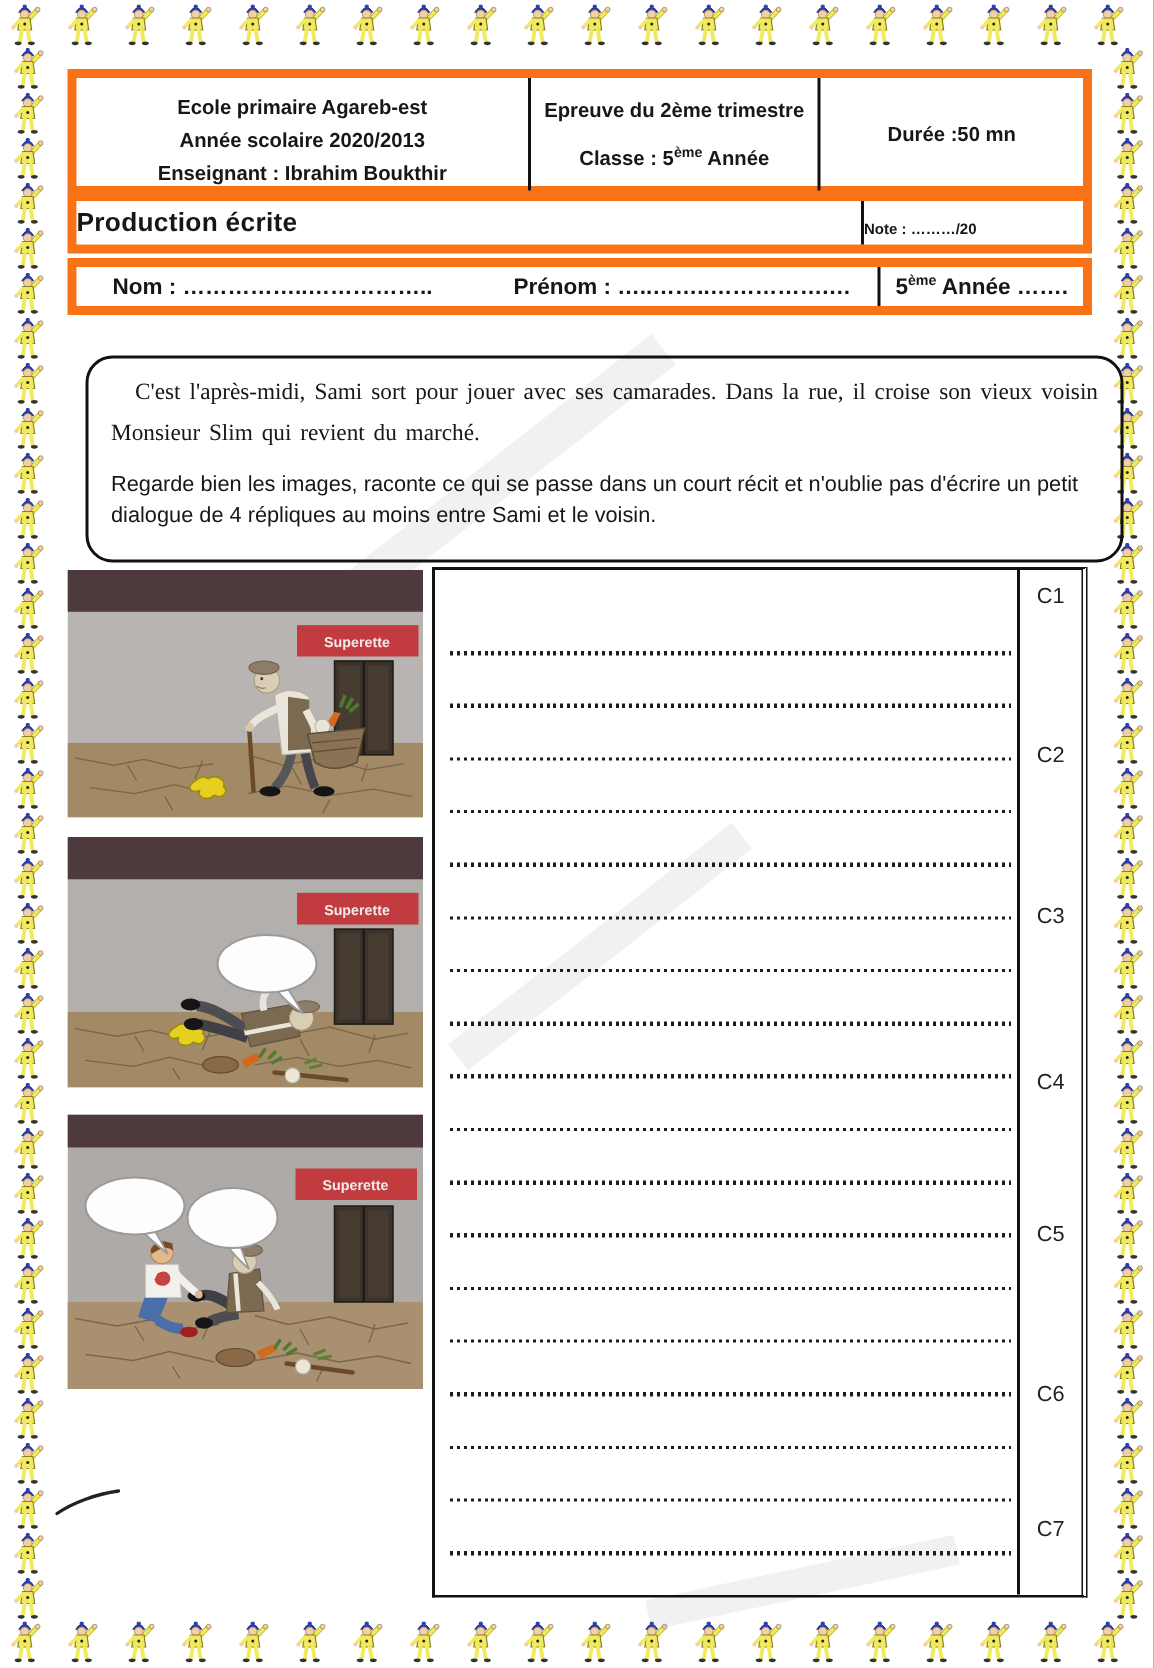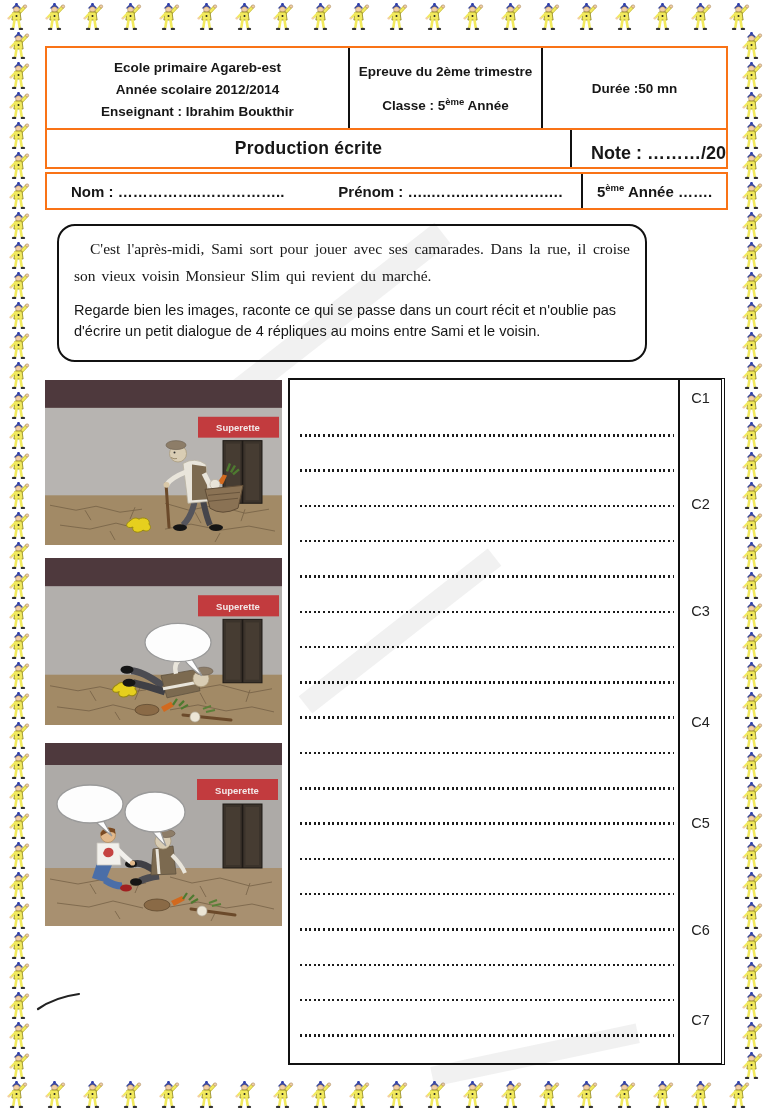--- a/index.html
+++ b/index.html
@@ -4,32 +4,32 @@
 <style>
   html,body{margin:0;padding:0;background:#888;}
   #page{
     position:relative;width:769px;height:1112px;background:#ffffff;
     font-family:"Liberation Sans","DejaVu Sans",sans-serif;color:#171717;
     overflow:hidden;margin:0 auto;
   }
   .abs{position:absolute;box-sizing:border-box;}
   .fig{position:absolute;width:25px;height:28px;}
   
-  .tbl{border:2px solid #f97316;background:#fff;}
+  .tbl{border:6px solid #f97316;background:#fff;}
   .cell{box-sizing:border-box;}
   #row1{display:grid;grid-template-columns:303px 193px 1fr;}
   #school-cell{border-right:2px solid #111;text-align:center;padding-top:9px;
     font-weight:bold;font-size:13.5px;line-height:22px;}
   #exam-cell{border-right:2px solid #111;display:flex;flex-direction:column;
     justify-content:space-around;align-items:center;font-weight:bold;font-size:13.5px;padding:6px 2px;}
   #duration-cell{display:flex;align-items:center;justify-content:center;font-weight:bold;font-size:13.5px;}
   #row2{display:grid;grid-template-columns:525px 1fr;}
-  #title-cell{border-right:2px solid #111;display:flex;align-items:center;justify-content:center;
+  #title-cell{border-right:2px solid #111;display:flex;align-items:center;
     font-weight:bold;font-size:17.5px;letter-spacing:.2px;}
-  #note-cell{display:flex;align-items:center;justify-content:flex-end;font-weight:bold;font-size:18px;margin-top:10px;}
+  #note-cell{display:flex;align-items:center;justify-content:flex-start;font-weight:bold;font-size:10px;margin-top:10px;}
   #row3{display:grid;grid-template-columns:536px 1fr;}
   #name-cell{border-right:2px solid #111;display:flex;align-items:center;gap:54px;
     padding-left:24px;font-weight:bold;font-size:15px;}
   #grade-cell{display:flex;align-items:center;justify-content:center;font-weight:bold;font-size:15px;}
   sup{font-size:9.5px;vertical-align:super;line-height:0;}
   
   #instr{border:2px solid #111;border-radius:18px;padding:9px 15px 6px 15px;}
   #instr .p1{font-family:"Liberation Serif","DejaVu Serif",serif;font-size:15.5px;
     line-height:27px;text-align:justify;text-indent:16px;margin:0;word-spacing:2px;}
   #instr .p2{font-size:14.5px;line-height:21px;margin:11px 0 0 0;}
@@ -401,21 +401,21 @@
       </svg>
     </div>
 
   <div class="abs wmark" style="left:210px;top:300px;width:260px;height:26px;transform:rotate(-38deg);"></div>
   <div class="abs wmark" style="left:280px;top:620px;width:240px;height:22px;transform:rotate(-38deg);"></div>
   <div class="abs wmark" style="left:430px;top:1045px;width:210px;height:20px;transform:rotate(-12deg);"></div>
 
   <div id="row1" class="abs tbl" style="left:45px;top:46px;width:683px;height:84px;">
     <div id="school-cell" class="cell">
       <div>Ecole primaire Agareb-est</div>
-      <div>Année scolaire 2012/2014</div>
+      <div>Année scolaire 2020/2013</div>
       <div>Enseignant : Ibrahim Boukthir</div>
     </div>
     <div id="exam-cell" class="cell">
       <div>Epreuve du 2ème  trimestre</div>
       <div>
         <span>Classe : 5</span><sup>ème</sup><span> Année</span>
       </div>
     </div>
     <div id="duration-cell" class="cell">
       <div>Durée :50 mn</div>
@@ -434,21 +434,21 @@
   <div id="row3" class="abs tbl" style="left:45px;top:172px;width:683px;height:38px;">
     <div id="name-cell" class="cell">
       <span>Nom : ……………..……………..</span>
       <span>Prénom : …..……..…………….…</span>
     </div>
     <div id="grade-cell" class="cell">
       <span><span>5</span><sup>ème</sup><span> Année …….</span></span>
     </div>
   </div>
 
-  <div id="instr" class="abs" style="left:57px;top:224px;width:590px;height:138px;">
+  <div id="instr" class="abs" style="left:57px;top:237px;width:692px;height:138px;">
     <p class="p1">C'est l'après-midi, Sami sort pour jouer avec ses camarades. Dans la rue, il croise son vieux voisin Monsieur Slim qui revient du marché.</p>
     <p class="p2">Regarde bien les images, raconte ce qui se passe dans un court récit et n'oublie pas d'écrire un petit dialogue de 4 répliques au moins entre Sami et le voisin.</p>
   </div>
 
   <svg class="abs" style="left:45px;top:380px;" width="237" height="165" viewBox="0 0 237 166" preserveAspectRatio="none">
     <rect x="0" y="0" width="237" height="166" fill="#b7b4b1"></rect>
     <rect x="0" y="0" width="237" height="28" fill="#4e393d"></rect>
     <rect x="0" y="116" width="237" height="50" fill="#a28a66"></rect>
     <g stroke="#6d5940" stroke-width="0.9" fill="none" opacity="0.75">
       <path d="M5 126 l26 5 l20 -4 l24 6 l22 -3"></path>

